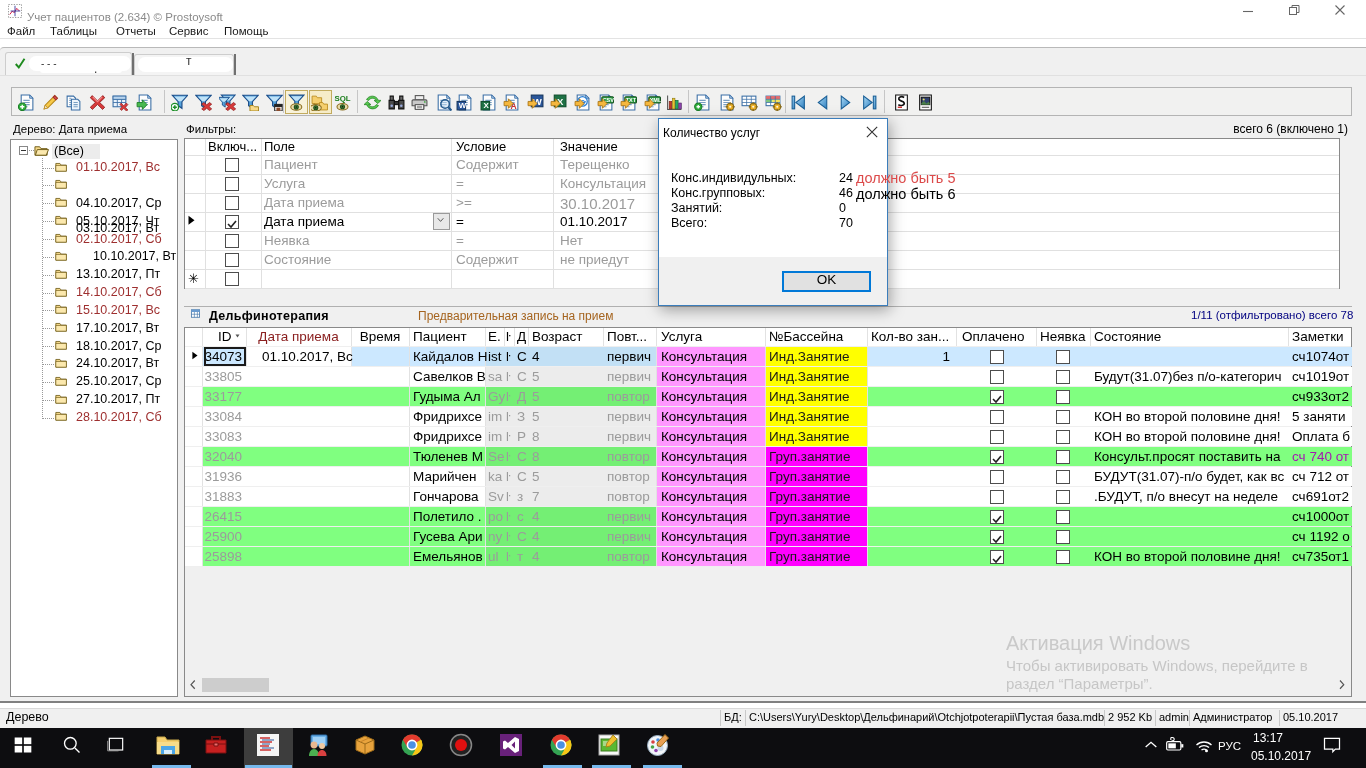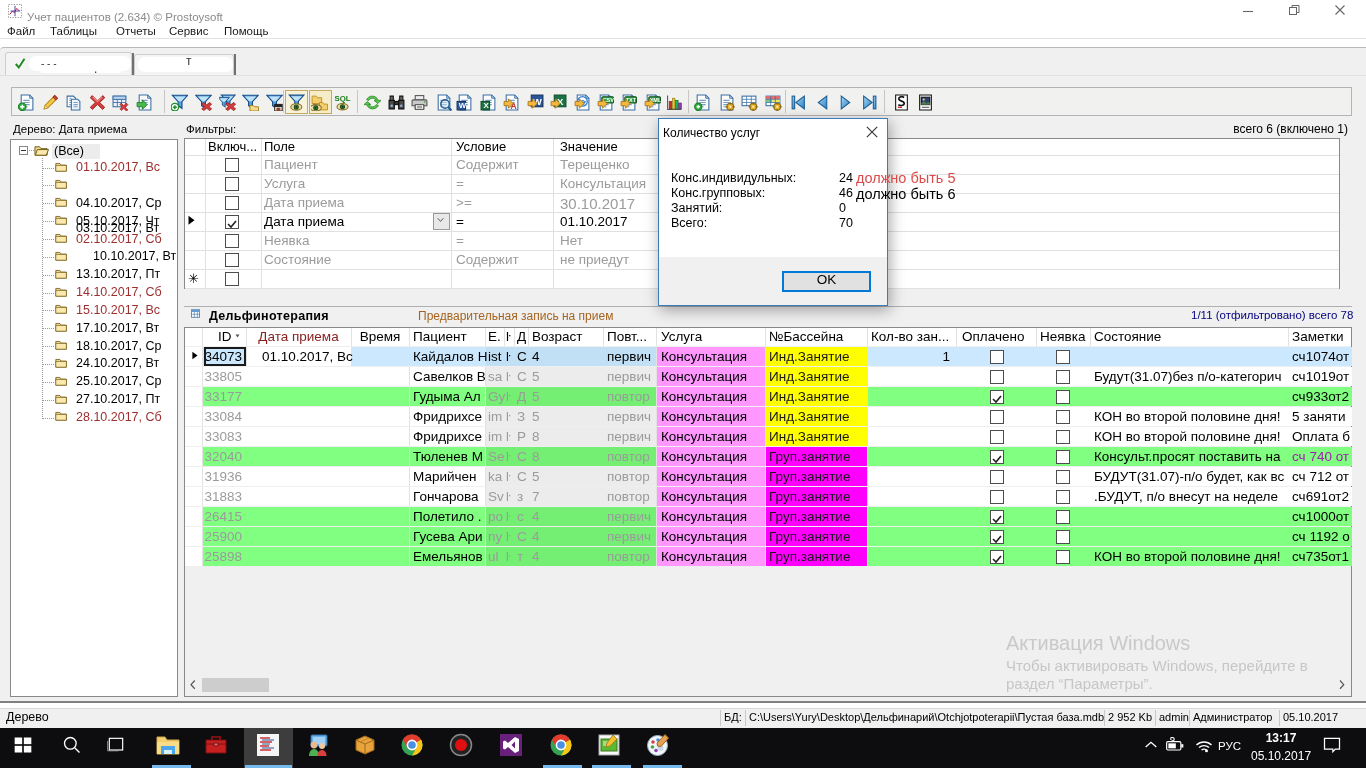--- a/index.html
+++ b/index.html
@@ -892,21 +892,21 @@
       <rect x="2" y="8" width="17" height="10" rx="1.5" fill="none" stroke="#fff" stroke-width="1.4"></rect>
       <rect x="19.5" y="11" width="2.5" height="4" fill="#fff"></rect>
       <rect x="4" y="10" width="9" height="6" fill="#fff"></rect>
       <path d="M7 6V3M7 3h2a2 2 0 11-1 3.7" stroke="#fff" stroke-width="1.3" fill="none"></path>
     </svg>
 <svg style="position:absolute;left:1194px;top:733px" width="20" height="24" viewBox="0 0 24 24">
       <path d="M3 12a13 13 0 0118 0M6 15a9 9 0 0112 0M9 18a5 5 0 016 0" stroke="#fff" stroke-width="1.6" fill="none"></path>
       <circle cx="15" cy="19" r="1.8" fill="#fff"></circle>
     </svg>
 <div style="position:absolute;left:1218px;top:740px;font-size:11.5px;color:#fff;white-space:nowrap;">РУС</div>
-<div style="position:absolute;left:0px;top:731px;font-size:12px;color:#fff;white-space:nowrap;left:1253px;width:56px;text-align:center;font-weight:bold;">13:17</div>
+<div style="position:absolute;left:0px;top:731px;font-size:12px;color:#fff;white-space:nowrap;left:1253px;width:56px;">13:17</div>
 <div style="position:absolute;left:1251px;top:749px;font-size:12px;color:#fff;white-space:nowrap;">05.10.2017</div>
 <svg style="position:absolute;left:1322px;top:733px" width="20" height="24" viewBox="0 0 24 24">
       <path d="M3 4h18v13h-5l-3 3-0 -3H3z" fill="none" stroke="#fff" stroke-width="1.5"></path>
     </svg>
 <div style="position:absolute;left:658px;top:118px;width:230px;height:188px;background:#fff;border:1px solid #3b7dbb;box-shadow:2px 4px 14px rgba(0,0,0,0.35);z-index:50;"></div>
 <div style="position:absolute;left:663px;top:126px;font-size:12px;color:#000;white-space:nowrap;z-index:51;">Количество услуг</div>
 <svg style="position:absolute;left:865px;top:125px;z-index:55" width="15" height="15" viewBox="0 0 16 16">
       <path d="M2 2l11 11M13 2L2 13" stroke="#333" stroke-width="1.2"></path>
     </svg>
 <div style="position:absolute;left:671px;top:171px;font-size:12.5px;color:#000;white-space:nowrap;z-index:51;">Конс.индивидульных:</div>

